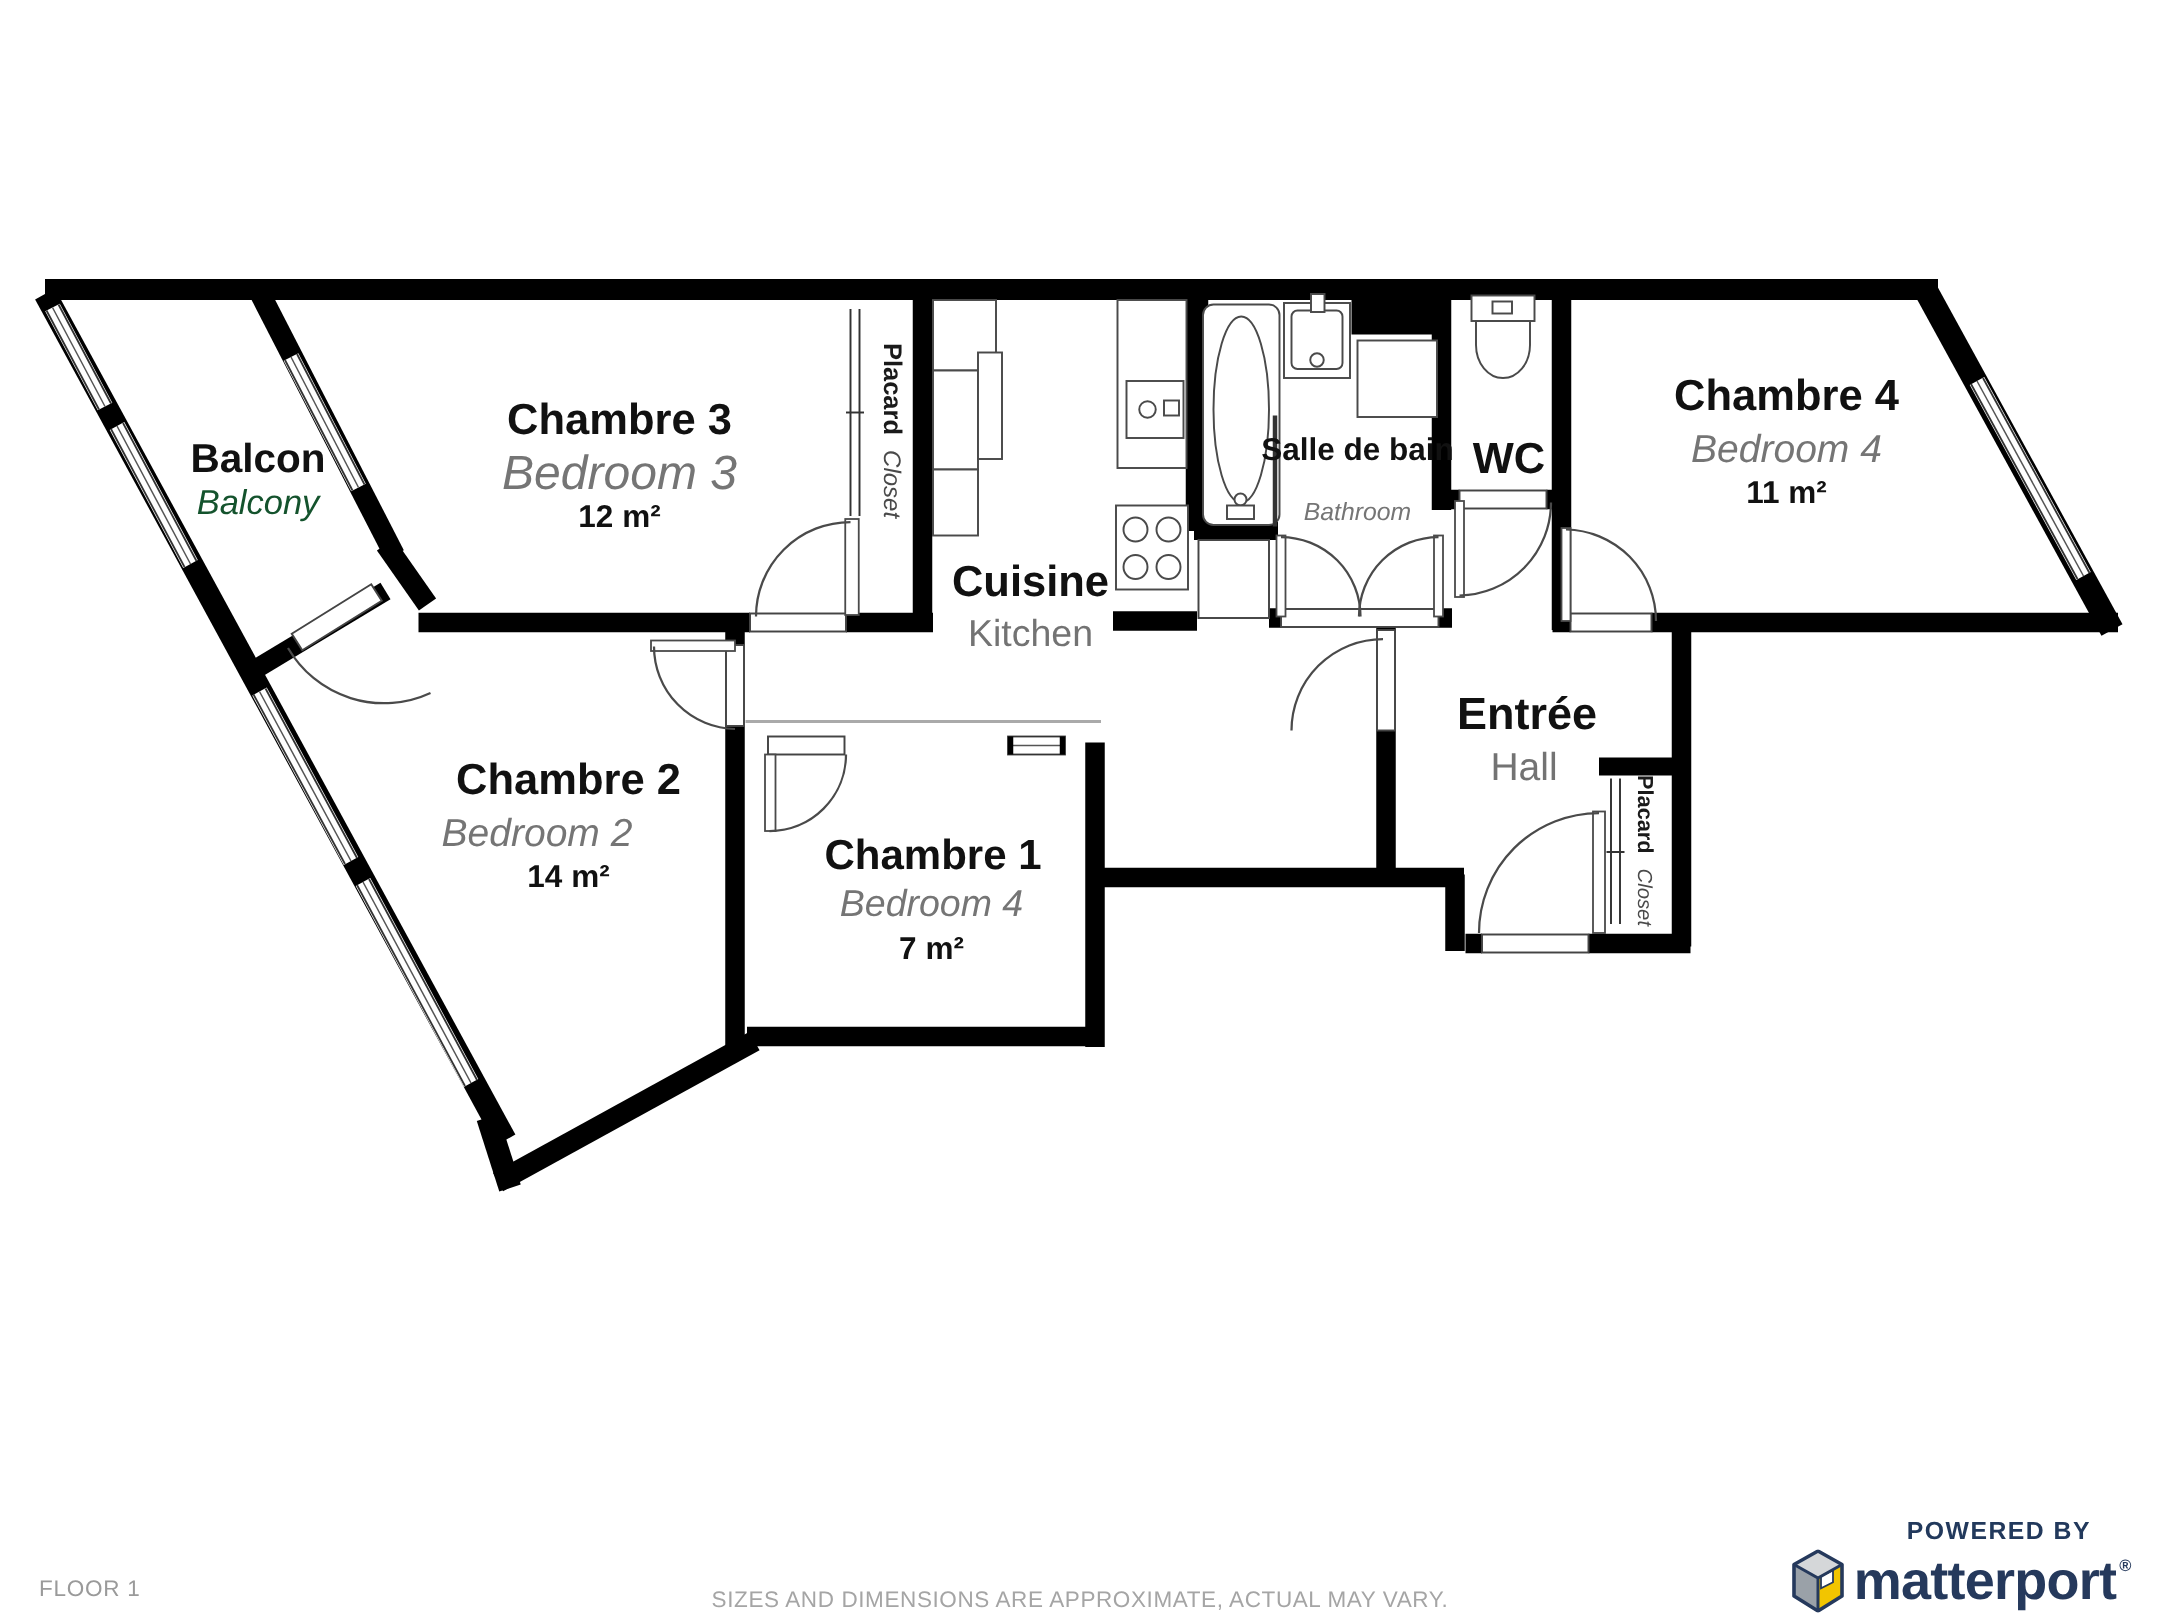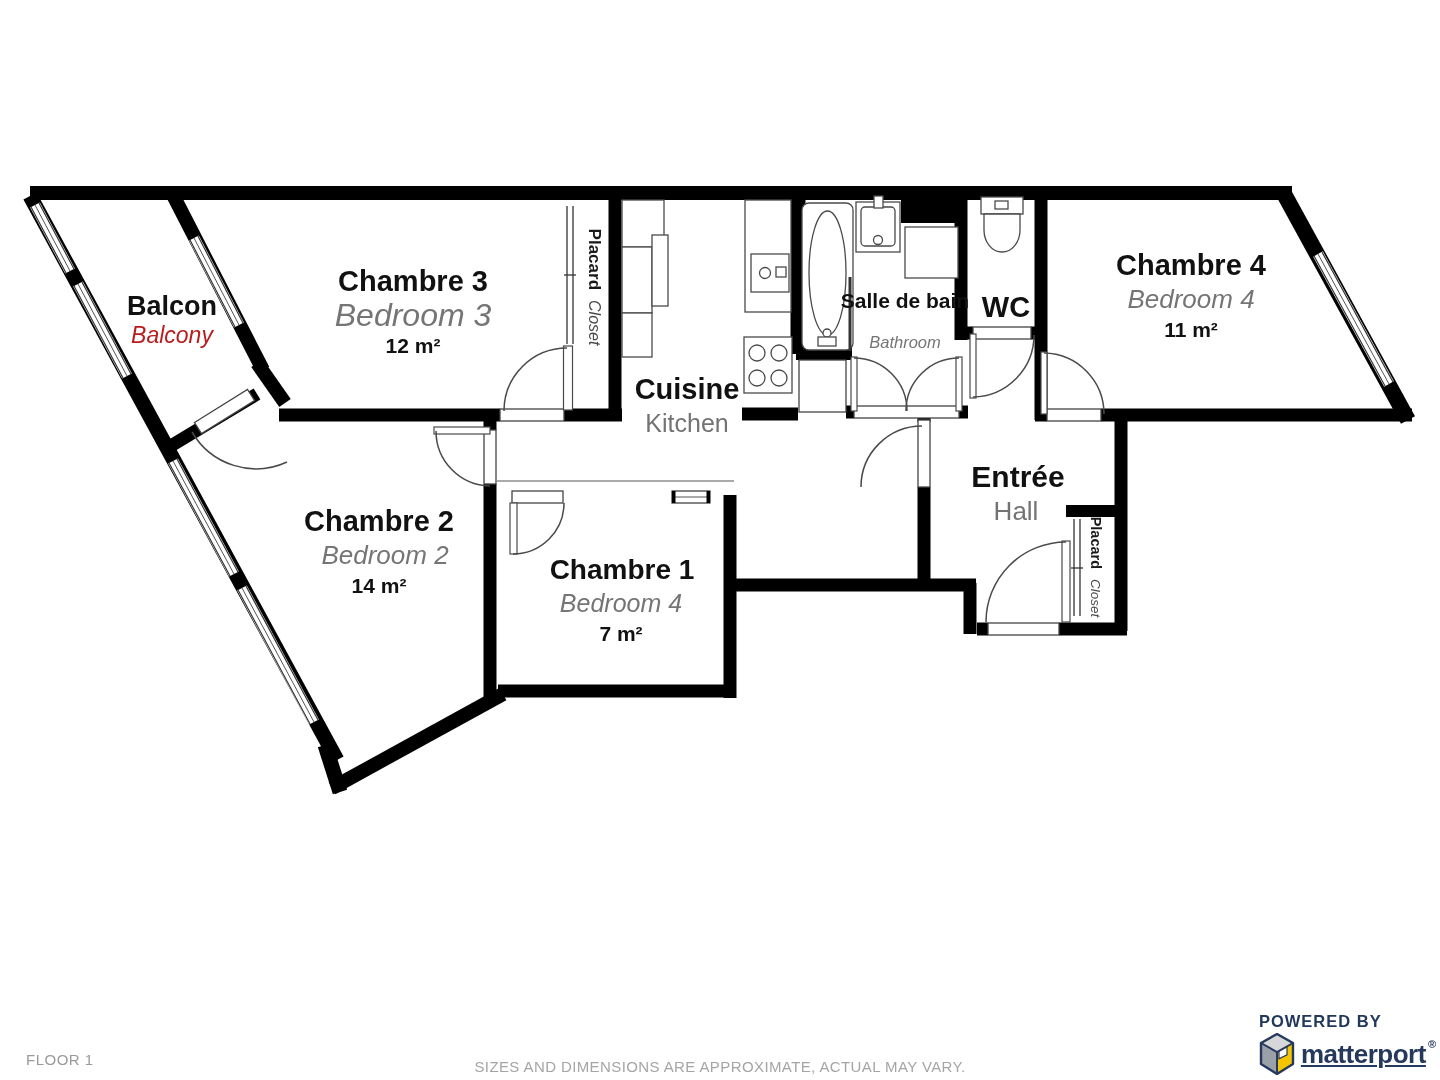--- a/index.html
+++ b/index.html
@@ -2,33 +2,33 @@
 <html><head>
 <meta charset="utf-8">
 <style>
   html,body{margin:0;padding:0;background:#ffffff;}
   #stage{position:relative;width:1440px;height:1080px;background:#ffffff;overflow:hidden;
          font-family:"Liberation Sans","DejaVu Sans",sans-serif;}
   #plan-svg{position:absolute;left:0;top:0;}
   .lbl{position:absolute;transform:translate(-50%,-50%);white-space:nowrap;text-align:center;line-height:1;}
   .room-name{font-weight:bold;color:#111111;}
   .room-alt{font-style:italic;color:#757575;}
-  .room-alt-dark{color:#b91c1c;font-style:italic;}
+  .room-alt-dark{color:#14532d;font-style:italic;}
   .room-alt-plain{color:#737373;}
   .room-area{font-weight:bold;color:#111111;}
   .rot{transform:translate(-50%,-50%) rotate(90deg);display:flex;align-items:baseline;gap:10px;}
   .closet-name{font-weight:bold;color:#1a1a1a;}
   .closet-alt{font-style:italic;color:#4a4a4a;}
   .footer-gray{position:absolute;color:#9a9a9a;}
   #floor-label{left:26px;top:1051px;font-size:15px;letter-spacing:.5px;}
   #disclaimer{left:50%;top:1058px;transform:translateX(-50%);font-size:15px;letter-spacing:.4px;color:#a5a5a5;}
-  #brand{position:absolute;right:4px;top:1012px;text-align:left;}
+  #brand{position:absolute;right:19px;top:1012px;text-align:right;}
   #powered-by{font-size:16.5px;font-weight:bold;color:#22395c;letter-spacing:1px;margin-right:27px;}
   #brand-row{display:flex;align-items:center;justify-content:flex-end;margin-top:2px;}
-  #brand-name{font-size:26px;font-weight:bold;color:#25395c;letter-spacing:-.5px;margin-left:6px;line-height:1;text-decoration:underline;}
+  #brand-name{font-size:36px;font-weight:bold;color:#25395c;letter-spacing:-.5px;margin-left:6px;line-height:1;}
   #brand-reg{font-size:11px;color:#25395c;vertical-align:top;margin-left:2px;position:relative;top:-10px;font-weight:bold;}
 </style>
 </head>
 <body>
 
 <div id="stage">
 
   <svg id="plan-svg" width="1440" height="1080" viewBox="0 0 1440 1080">
 
     <line x1="497" y1="481" x2="734" y2="481" stroke="#aaaaaa" stroke-width="2"></line>
@@ -229,21 +229,21 @@
   <div class="lbl room-name" style="left:1006px;top:307px;font-size:29px;">WC</div>
 
   <div class="lbl room-name" style="left:1191px;top:265px;font-size:29px;">Chambre 4</div>
   <div class="lbl room-alt" style="left:1191px;top:299px;font-size:26px;">Bedroom 4</div>
   <div class="lbl room-area" style="left:1191px;top:329px;font-size:21px;">11 m²</div>
 
   <div class="lbl room-name" style="left:1018px;top:477px;font-size:30px;">Entrée</div>
   <div class="lbl room-alt-plain" style="left:1016px;top:511px;font-size:26px;">Hall</div>
 
   <div class="lbl room-name" style="left:379px;top:521px;font-size:29px;">Chambre 2</div>
-  <div class="lbl room-alt" style="left:385px;top:555px;font-size:26px;">Bedroom 2</div>
+  <div class="lbl room-alt" style="left:358px;top:555px;font-size:26px;">Bedroom 2</div>
   <div class="lbl room-area" style="left:379px;top:585px;font-size:21px;">14 m²</div>
 
   <div class="lbl room-name" style="left:622px;top:570px;font-size:28px;">Chambre 1</div>
   <div class="lbl room-alt" style="left:621px;top:603px;font-size:25px;">Bedroom 4</div>
   <div class="lbl room-area" style="left:621px;top:633px;font-size:21px;">7 m²</div>
 
   <div class="lbl rot" style="left:594px;top:287px;">
     <span class="closet-name" style="font-size:17px;">Placard</span>
     <span class="closet-alt" style="font-size:16px;">Closet</span>
   </div>

